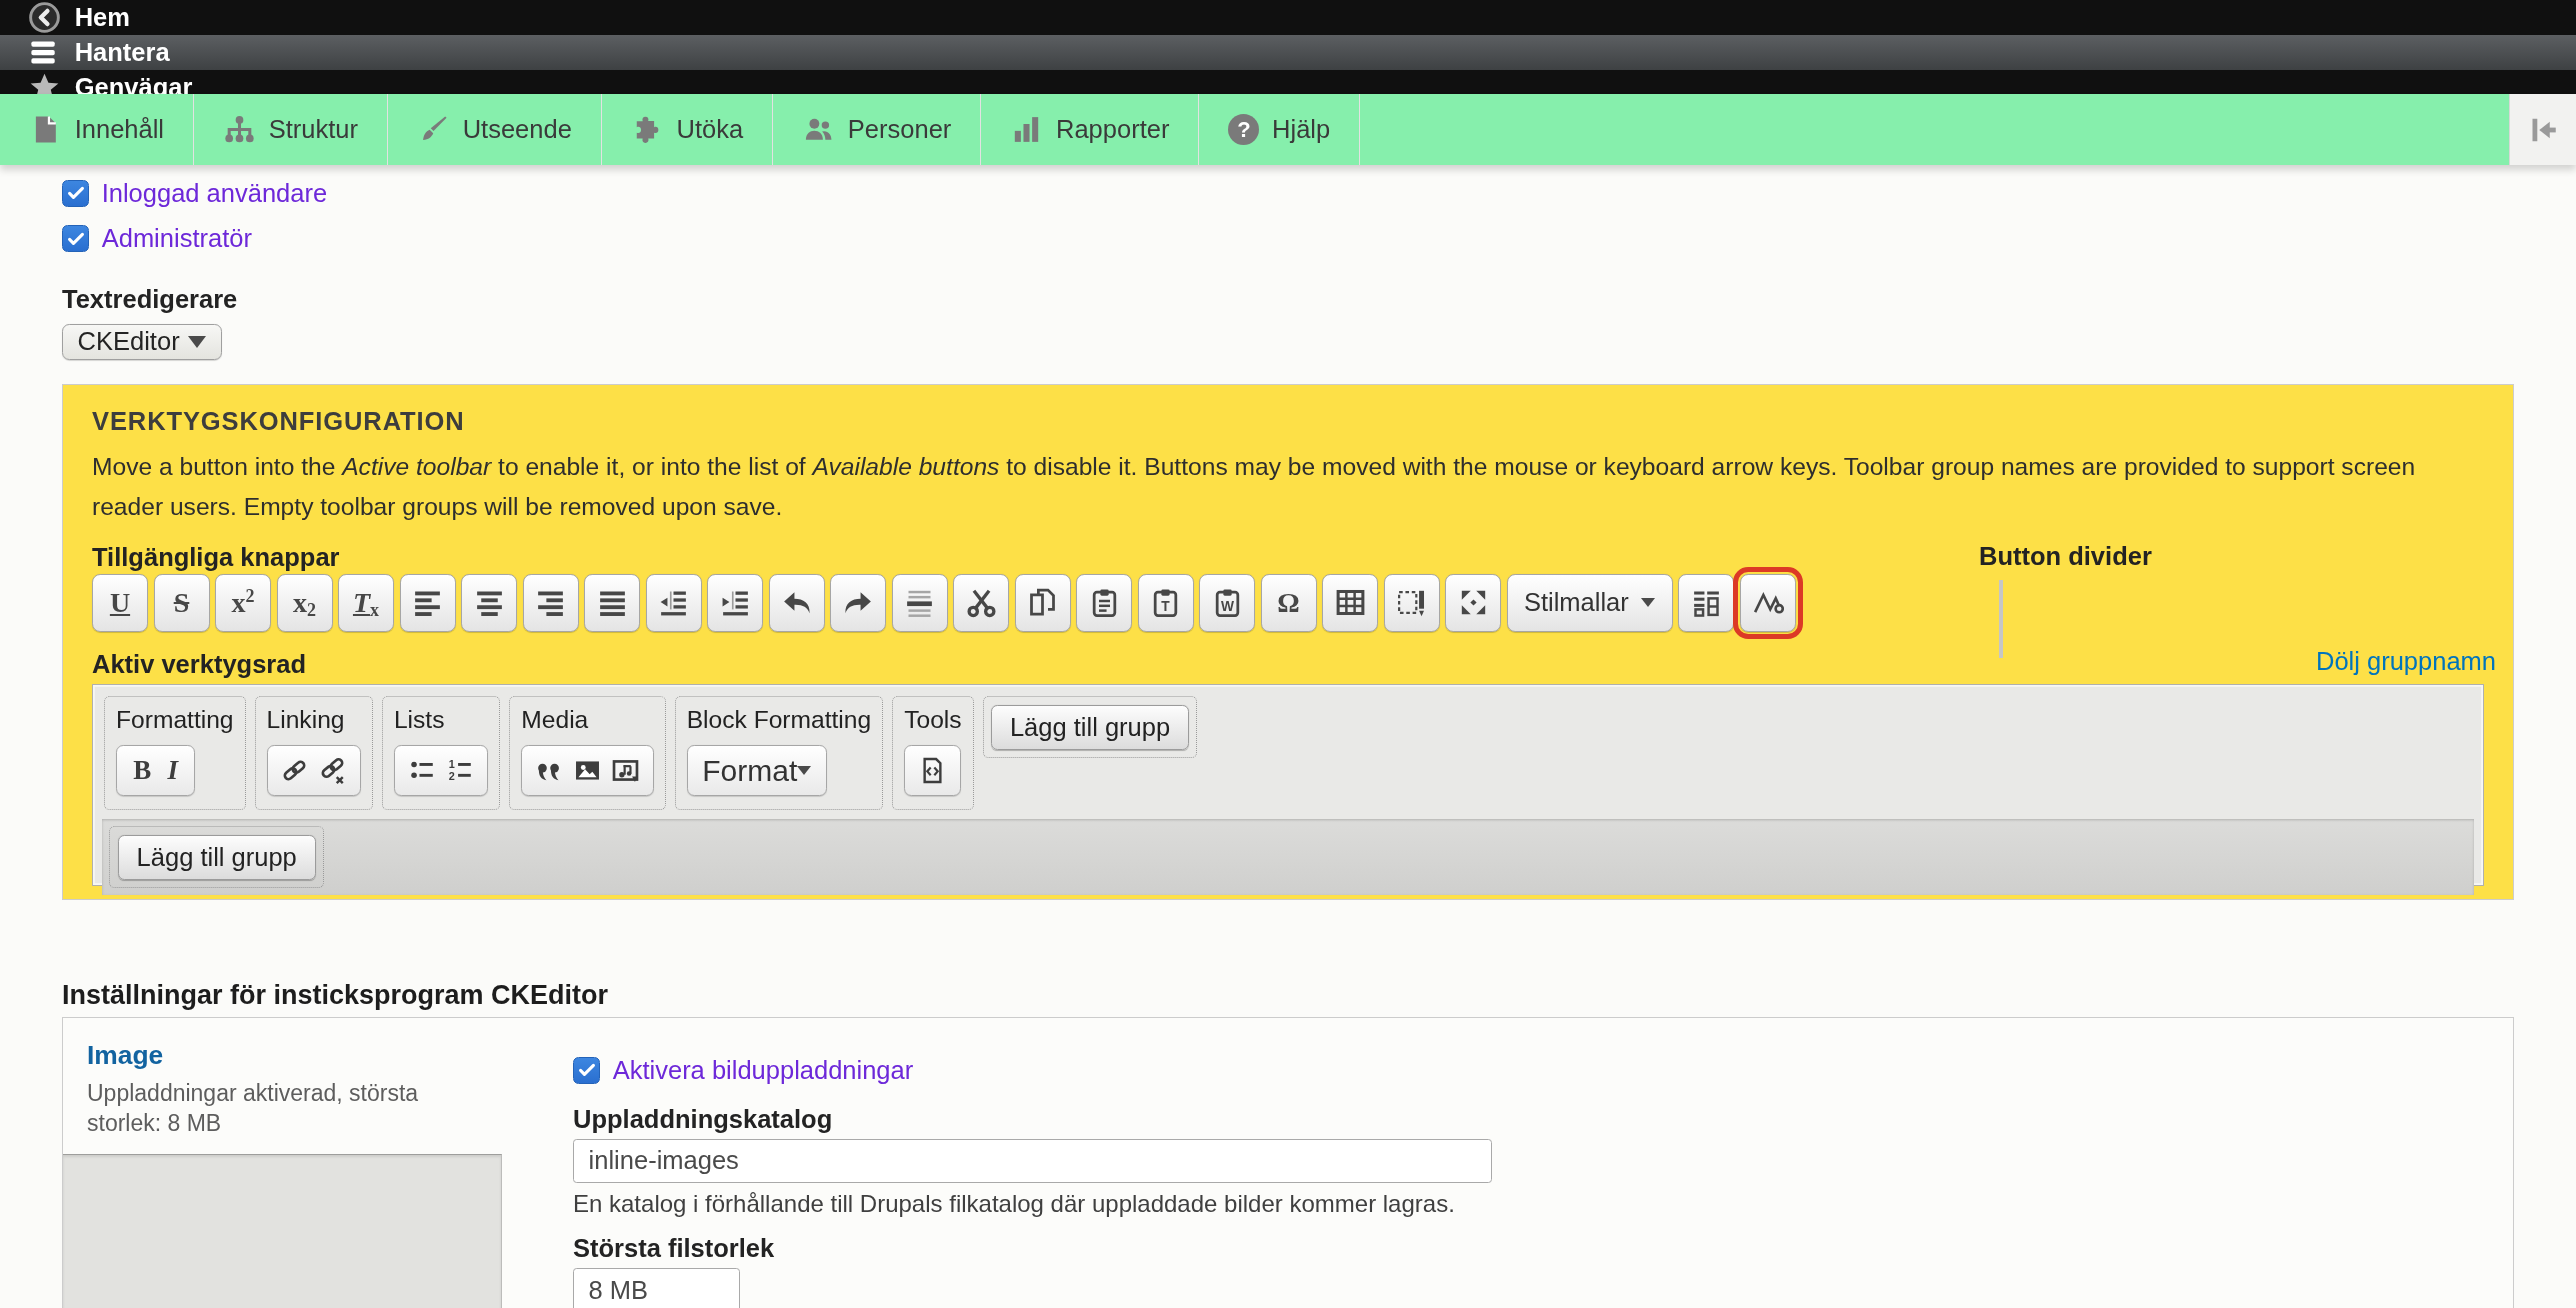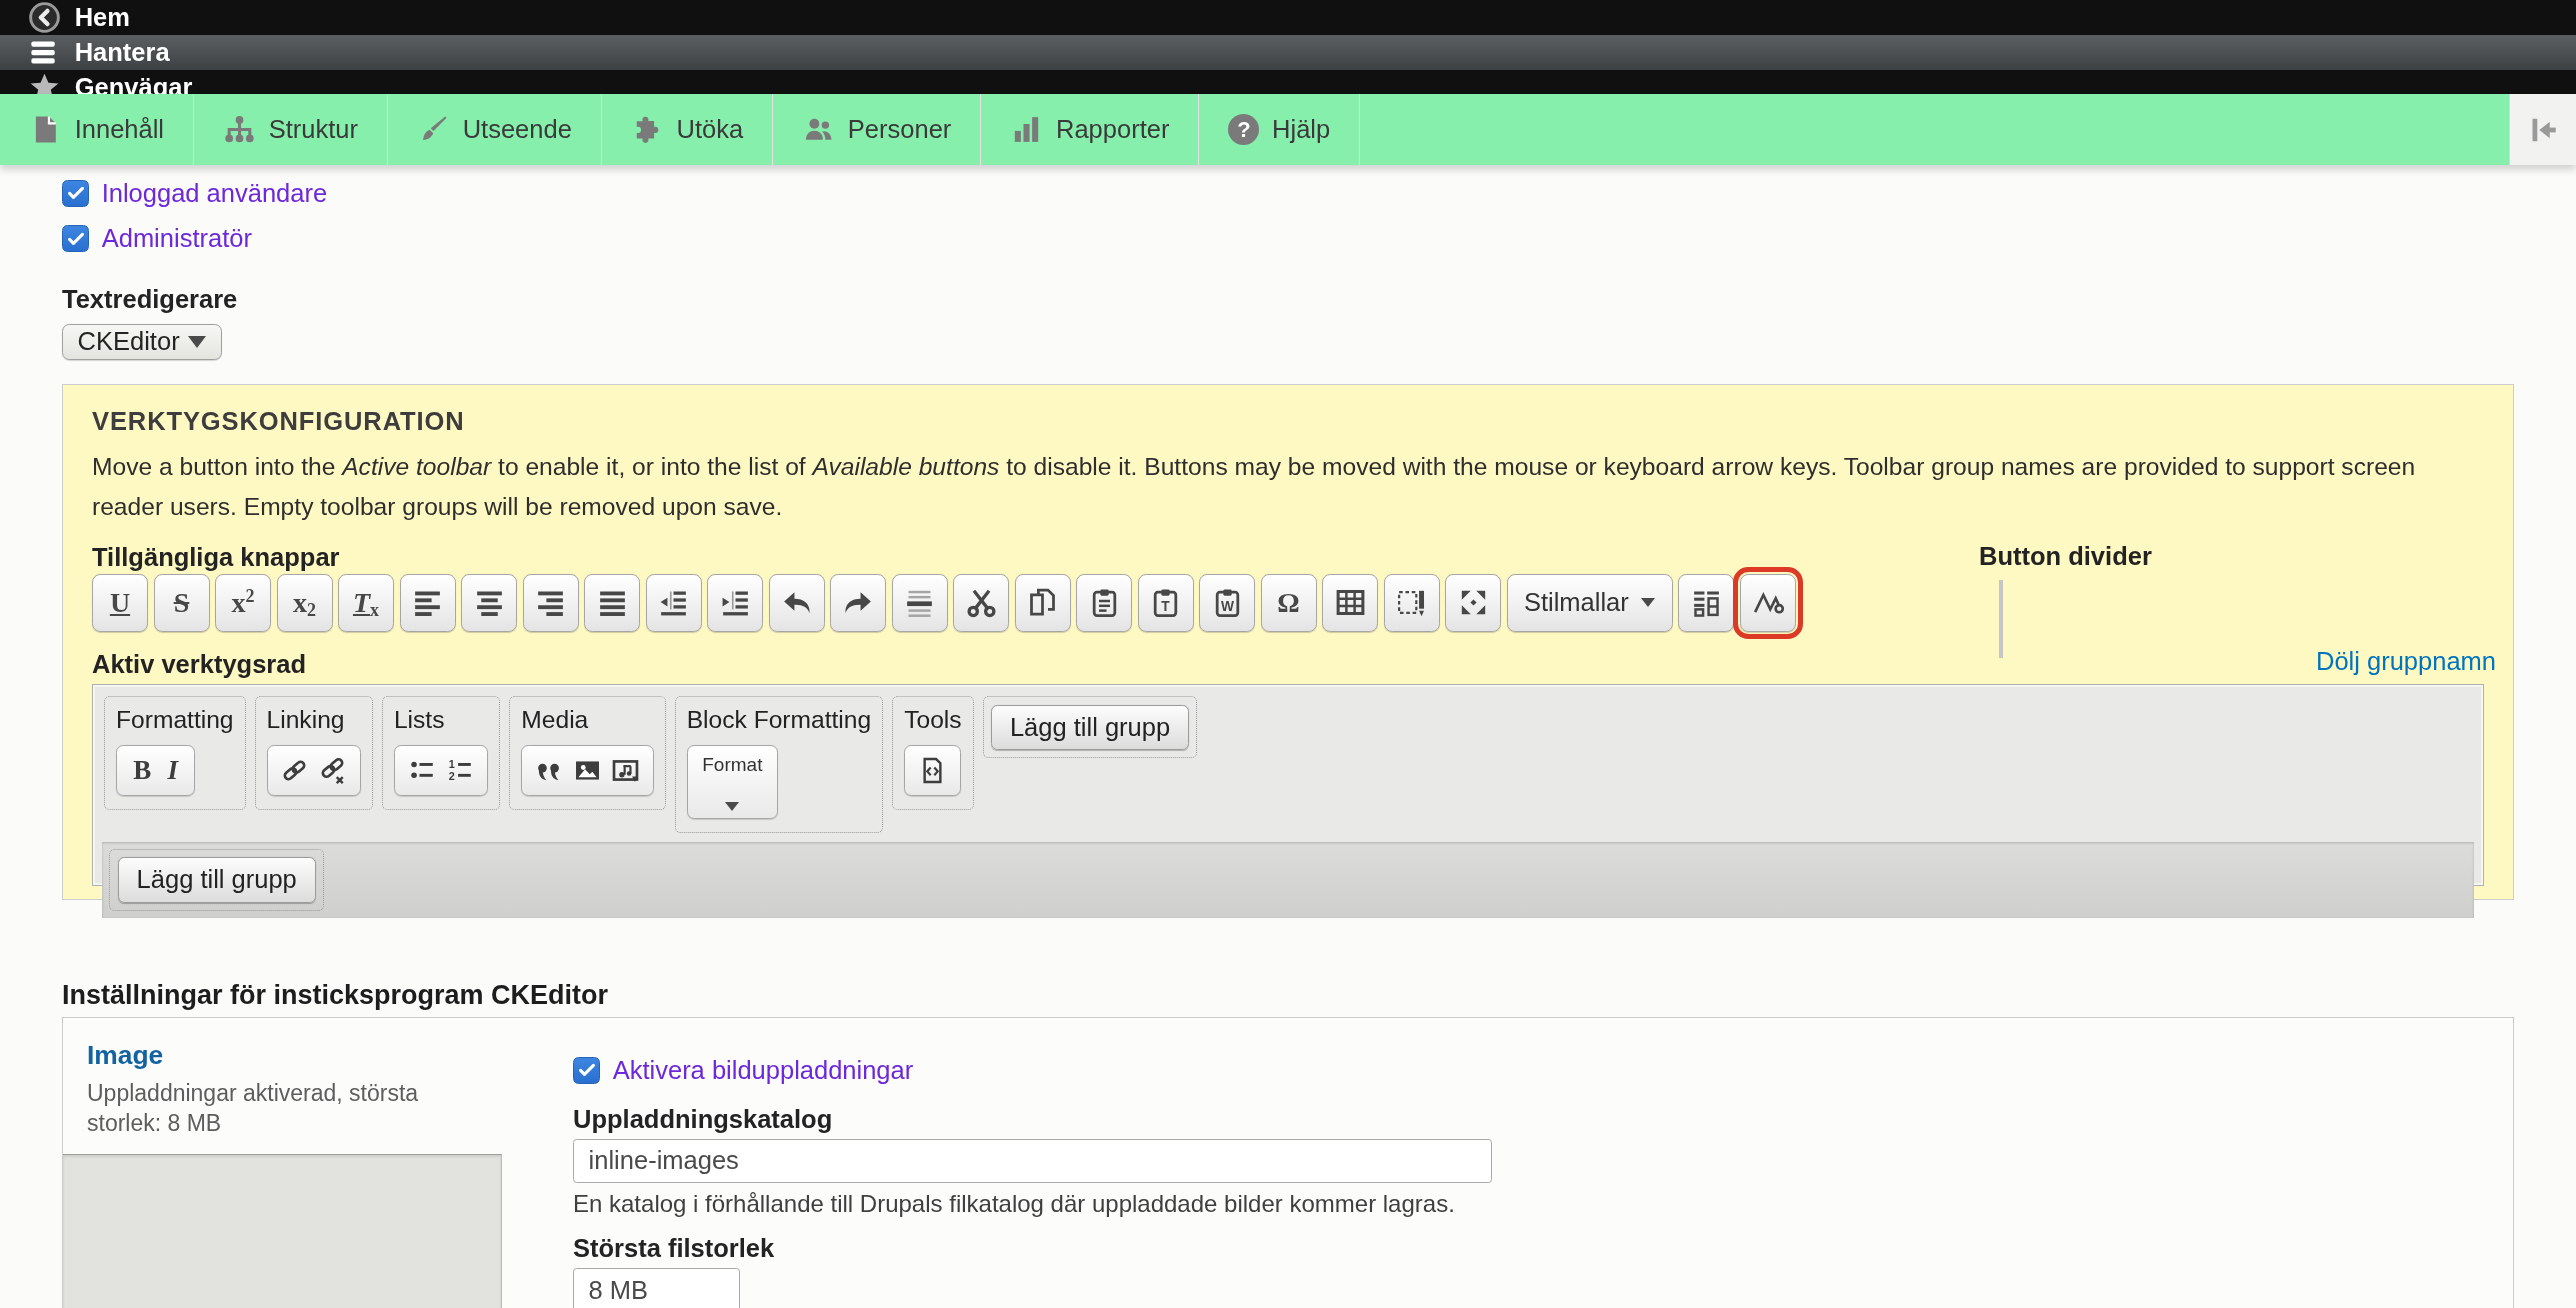--- a/index.html
+++ b/index.html
@@ -44,21 +44,21 @@
   .texteditor-label { margin-top:31px; height:31px; }
 
   .ck-select { margin-top:7.3px; width:160px; height:36px; border:1.8px solid #9f9f9f; border-radius:7.3px;
                background:linear-gradient(#f7f7f5,#e4e4df); display:flex; align-items:center;
                justify-content:space-between; padding:0 14.6px; font-size:25.5px; color:#232323;
                cursor:pointer; box-shadow:0 0.9px 0.9px rgba(0,0,0,.15); }
   .caret-down { width:0; height:0; border-left:9px solid transparent; border-right:9px solid transparent;
                 border-top:12px solid #4a4a4a; }
 
   
-  .fieldset { position:relative; margin-top:24px; border:0.9px solid #cccccc; background:#fef9c3;
+  .fieldset { position:relative; margin-top:24px; border:0.9px solid #cccccc; background:#fde047;
               padding:22px 29px 12.7px 29px; }
   .legend { font-weight:bold; font-size:25.5px; letter-spacing:0.9px; color:#3d3d3d; height:29px; }
   .fs-desc { margin-top:11px; font-size:24.6px; line-height:40px; color:#2e2e2e; max-width:2330px; }
   .it { font-style:italic; }
 
   .avail-label { margin-top:16.4px; height:29px; }
   .btn-row { margin-top:1.8px; display:flex; align-items:center; gap:5.5px; }
   .cbtn { width:56px; height:58px; border:1.8px solid #a6a6a6; border-radius:8.2px;
           background:linear-gradient(#ffffff,#e4e4e4); display:flex; align-items:center;
           justify-content:center; box-shadow:0 0.9px 0.9px rgba(0,0,0,.18); cursor:grab; flex:none; }
@@ -87,21 +87,21 @@
   .row1 { display:flex; align-items:flex-start; gap:9px; padding:11px 11px 0 11px; }
   .group { border:0.9px dotted #9a9a9a; border-radius:5.5px; padding:9px 11px 12.7px; }
   .group-name { font-size:24.6px; color:#222; margin-bottom:11px; }
   .group-bar { display:flex; align-items:center; gap:9px; width:max-content;
                background:linear-gradient(#ffffff,#e9e9e9); border:1.8px solid #a6a6a6;
                border-radius:7.3px; padding:7.3px 12.7px; box-shadow:0 0.9px 0.9px rgba(0,0,0,.15);
                min-height:51px; cursor:grab; }
   .group-bar svg { width:29px; height:29px; }
   .gglyph { font-family:"Liberation Serif","DejaVu Serif",serif; font-weight:bold;
             font-size:27px; color:#3d3d3d; line-height:1; padding:0 3.6px; }
-  .format-btn { font-size:19px; color:#333; gap:26px; padding:7.3px 14.6px;flex-direction:column; }
+  .format-btn { font-size:30px; color:#333; gap:0; padding:7.3px 14.6px; }
   .format-btn .caret-down { border-left-width:7.3px; border-right-width:7.3px; border-top-width:9px; }
   .addgroup-wrap { border:0.9px dotted #9a9a9a; border-radius:5.5px; padding:7.3px; align-self:flex-start; }
   .addgroup-btn { border:1.8px solid #9b9b9b; border-radius:6.4px; padding:7.3px 18px;
                   background:linear-gradient(#fdfdfd,#dcdcdc); font-size:25.5px; color:#222;
                   box-shadow:0 0.9px 0.9px rgba(0,0,0,.25); cursor:pointer; white-space:nowrap; }
   .row2 { margin:9px 9px 0 9px; background:linear-gradient(#dcdcda,#cfcfcd);
           box-shadow:inset 0 0.9px 2.7px rgba(0,0,0,.2); padding:7.3px; height:76px; }
   .row2 .addgroup-wrap { display:inline-block; }
 
   

